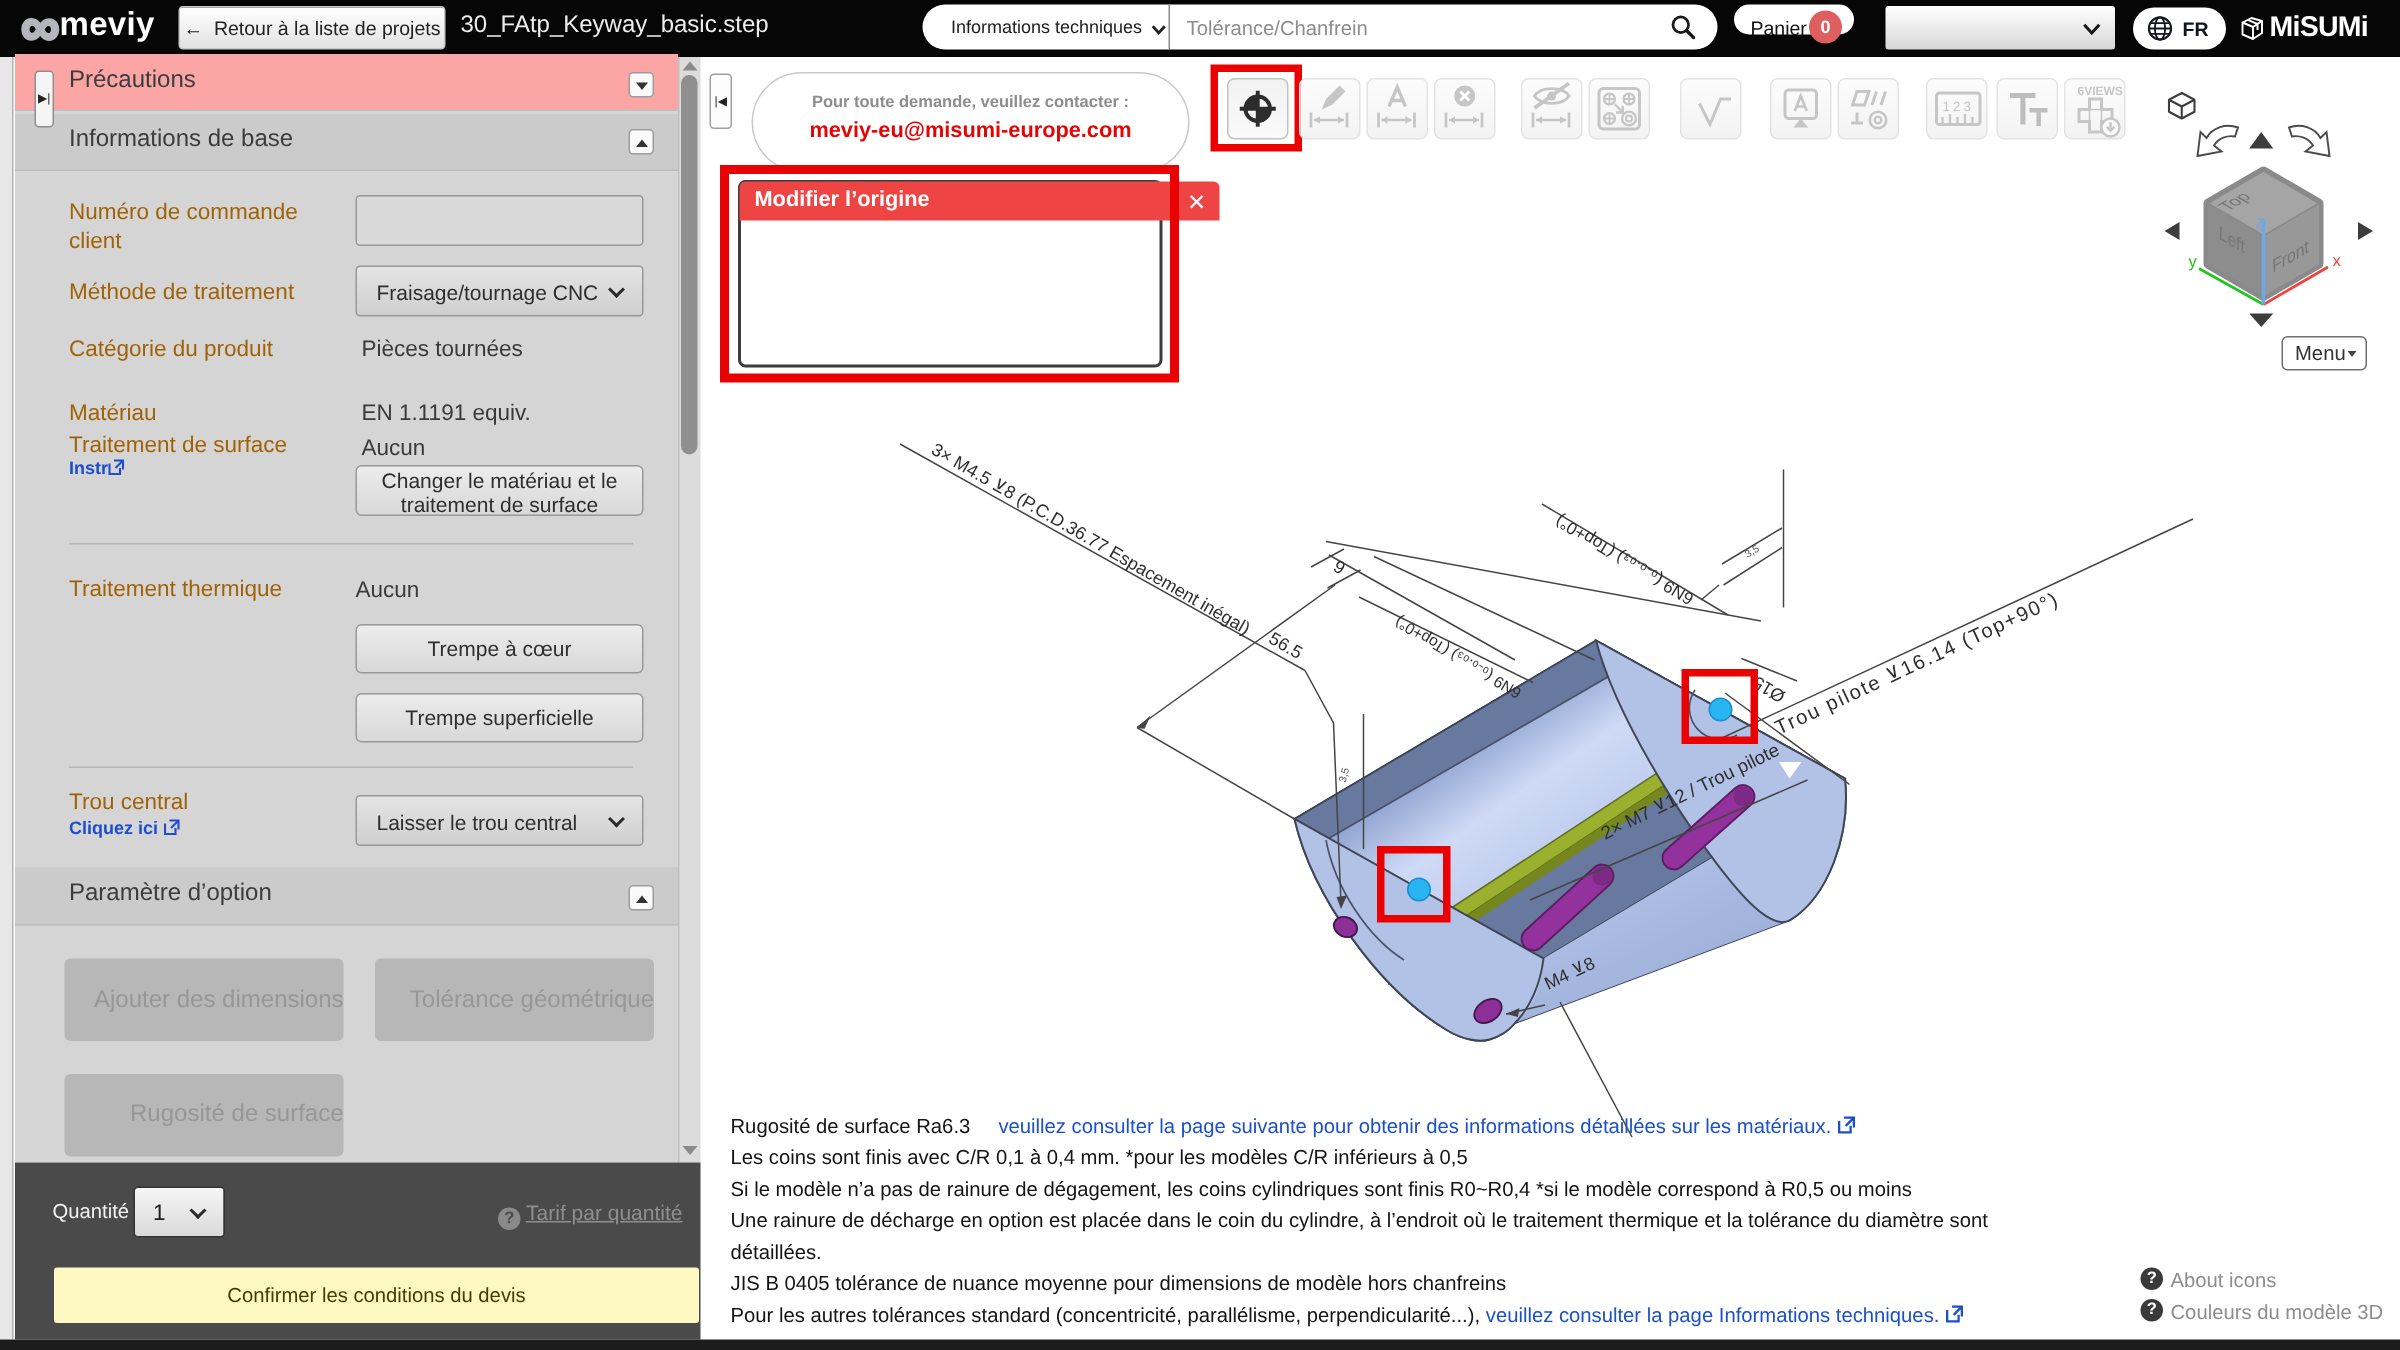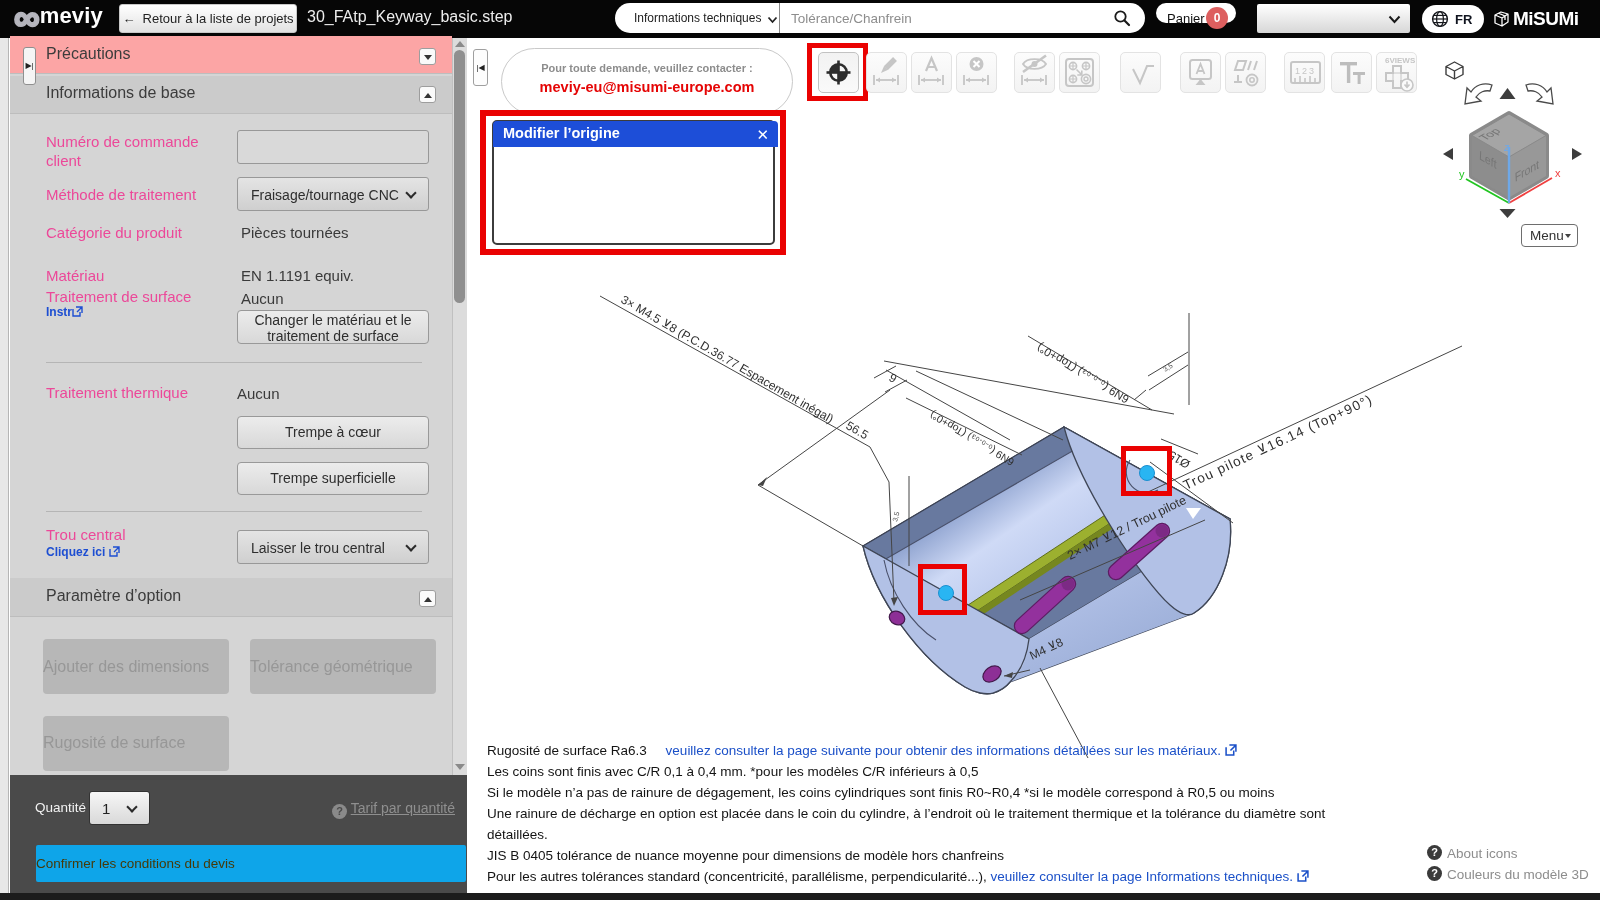--- a/index.html
+++ b/index.html
@@ -27,46 +27,46 @@
 #sbscroll{position:absolute;left:452px;top:38px;width:15px;height:737px;background:#dcdcdc;border-left:1px solid #c0c0c0}
 #sbthumb{position:absolute;left:454px;top:50px;width:11px;height:253px;background:#8f8f8f;border-radius:6px}
 .sbarr{position:absolute;left:455px;width:0;height:0;border-left:5px solid transparent;border-right:5px solid transparent}
 #collapseL{position:absolute;left:23px;top:47px;width:13px;height:38px;background:#f5f5f5;border:1px solid #8f8f8f;border-radius:3px;font-size:8px;color:#222;text-align:center;line-height:36px}
 .sechead{position:absolute;left:10px;width:442px;height:38px;background:#cbcbcb;border-bottom:1px solid #bdbdbd}
 .sechead .t{position:absolute;left:36px;top:9px;font-size:16px;color:#3c3c3c}
 .togglebtn{position:absolute;width:17px;height:17px;background:#fafafa;border:1px solid #9d9d9d;border-radius:3px;text-align:center}
 .togglebtn i{display:block;margin:6px auto 0;width:0;height:0;border-left:4px solid transparent;border-right:4px solid transparent}
 .up i{border-bottom:5px solid #333}
 .down i{border-top:5px solid #333}
-.sblabel{position:absolute;font-size:15px;color:#ec4899}
+.sblabel{position:absolute;font-size:15px;color:#a16207}
 .sbvalue{position:absolute;font-size:15px;color:#3a3a3a}
 .sblink{position:absolute;font-size:12px;color:#1d4ed2;font-weight:bold}
 .sbinput{position:absolute;left:237px;width:192px;background:#d9d9d9;border:1px solid #989898;border-radius:3px}
 .sbselect{position:absolute;left:237px;width:192px;height:34px;background:linear-gradient(#e4e4e4,#cfcfcf);border:1px solid #989898;border-radius:3px}
 .sbselect .t{position:absolute;left:13px;top:9px;font-size:14px;color:#2e2e2e}
 .sbselect .c{position:absolute;right:13px;top:11px;width:8px;height:8px;border-right:2.6px solid #2a2a2a;border-bottom:2.6px solid #2a2a2a;transform:rotate(45deg)}
 .sbbtn{position:absolute;background:linear-gradient(#ececec,#d8d8d8);border:1px solid #999;border-radius:4px;font-size:14px;color:#2e2e2e;text-align:center}
 .sep{position:absolute;left:46px;width:376px;height:1px;background:#b5b5b5}
-.disbtn{position:absolute;width:186px;height:55px;background:#b7b7b7;border-radius:4px;font-size:16px;color:#979797;text-align:left}
+.disbtn{position:absolute;width:186px;height:55px;background:#b7b7b7;border-radius:4px;font-size:16px;color:#979797;text-align:right}
 #sidefoot{position:absolute;left:10px;top:775px;width:457px;height:118px;background:#4a4a4a}
 #qty{position:absolute;left:25px;top:25px;color:#f2f2f2;font-size:13.5px}
 #qtysel{position:absolute;left:79px;top:16px;width:61px;height:34px;background:linear-gradient(#f6f6f6,#d9d9d9);border-radius:3px;border:1px solid #333}
 #qtysel .t{position:absolute;left:12px;top:8px;font-size:15px;color:#222}
 #qtysel .c{position:absolute;right:13px;top:11px;width:8px;height:8px;border-right:2.6px solid #2a2a2a;border-bottom:2.6px solid #2a2a2a;transform:rotate(45deg)}
 #tarif{position:absolute;right:12px;top:25px;color:#8f8f8f;font-size:14px}
 #tarif u{text-decoration:underline}
-#confbtn{position:absolute;left:26px;top:70px;width:430px;height:37px;background:#0ea5e9;border-radius:2px;color:#463a08;font-size:13.5px;text-align:left;line-height:37px}
+#confbtn{position:absolute;left:26px;top:70px;width:430px;height:37px;background:#fef9c3;border-radius:2px;color:#463a08;font-size:13.5px;text-align:center;line-height:37px}
 #blackbottom{position:absolute;left:0;top:893px;width:1600px;height:7px;background:#1c1c1c}
 #collapseR{position:absolute;left:473px;top:49px;width:15px;height:37px;background:#fdfdfd;border:1px solid #9f9f9f;border-radius:3px;font-size:8px;color:#222;text-align:center;line-height:35px}
 #contact{position:absolute;left:501px;top:48px;width:292px;height:67px;border:1px solid #c9c9c9;border-radius:34px;background:#fff;text-align:center}
 #contact .l1{margin-top:13px;font-size:11px;font-weight:bold;color:#8d8d8d}
 #contact .l2{margin-top:5px;font-size:14.5px;font-weight:bold;color:#e50505}
 .redbox{position:absolute;border:6px solid #ea0202}
 #dlg{position:absolute;left:492px;top:120px;width:283px;height:125px;background:#fff;border:2px solid #3c3c3c;border-radius:5px}
-#dlg .hd{position:absolute;left:-1px;top:-1px;width:285px;height:26px;background:#1d4ed8;border-radius:4px 4px 0 0;color:#fff;font-size:14.5px;font-weight:bold;padding:4px 0 0 10px}
+#dlg .hd{position:absolute;left:-1px;top:-1px;width:320px;height:26px;background:#ef4444;border-radius:4px 4px 0 0;color:#fff;font-size:14.5px;font-weight:bold;padding:4px 0 0 10px}
 #dlg .x{position:absolute;right:9px;top:5px;color:#fff;font-size:15px;font-weight:normal}
 #dlg .bd{position:absolute;left:11px;top:36px;width:272px;font-size:13.5px;color:#1f1f1f;line-height:19.5px;letter-spacing:-0.2px;white-space:nowrap}
 .tbtn{position:absolute;top:52px;width:41px;height:41px;background:linear-gradient(#fcfcfc,#f3f3f3);border:1px solid #e3e3e3;border-radius:5px}
 .tbtn svg{position:absolute;left:0;top:0}
 #tb1{background:linear-gradient(#f2f2f2,#fafafa);border:1px solid #c2c2c2}
 #menubtn{position:absolute;left:1521px;top:224px;width:57px;height:23px;border:1px solid #6e6e6e;border-radius:4px;background:#fff;font-size:13.5px;color:#333;text-align:left;line-height:21px;padding-left:8px}
 #menubtn .c{position:absolute;right:6px;top:9px;width:0;height:0;border-left:3.5px solid transparent;border-right:3.5px solid transparent;border-top:4.5px solid #444}
 .qhelp{position:absolute;width:15px;height:15px;border-radius:8px;background:#3a3a3a;color:#fff;font-size:11px;font-weight:bold;text-align:center;line-height:15px}
 .qtext{position:absolute;font-size:13.5px;color:#8d8d8d}
 #notes{position:absolute;left:487px;top:740px;width:980px;font-size:13.5px;color:#141414;line-height:21px}

